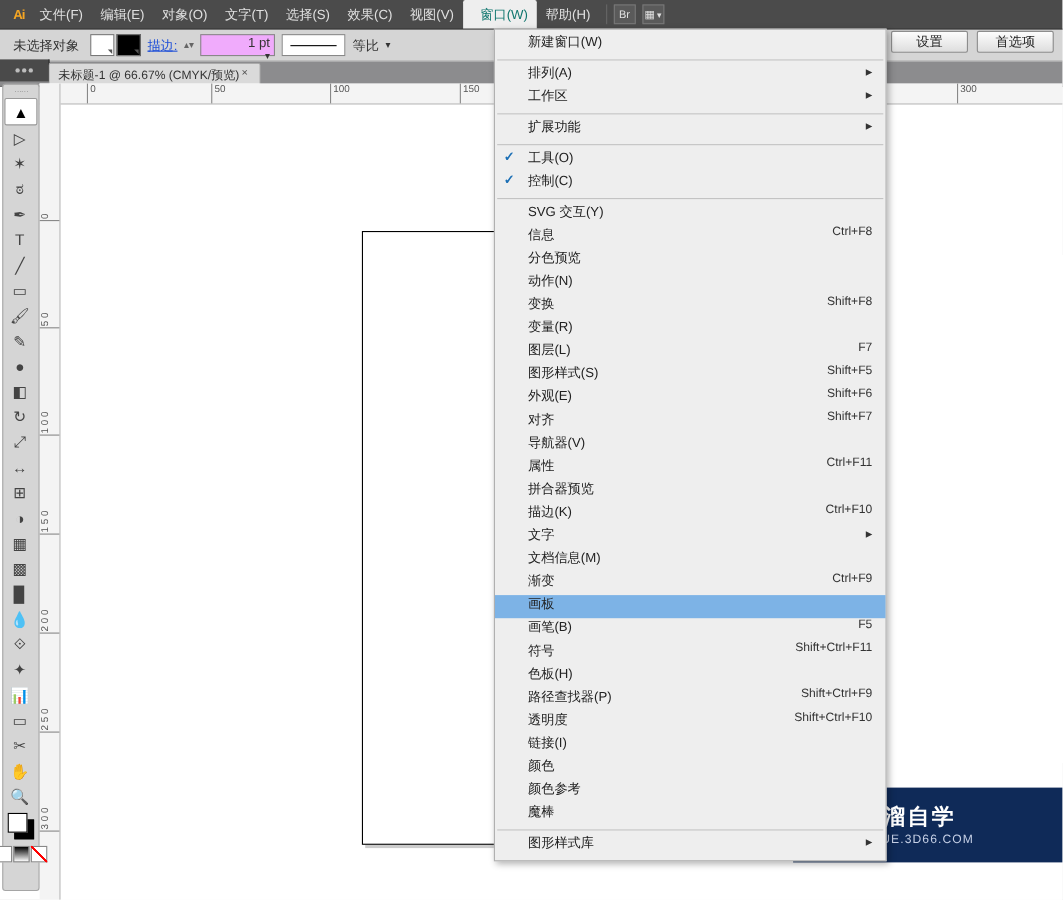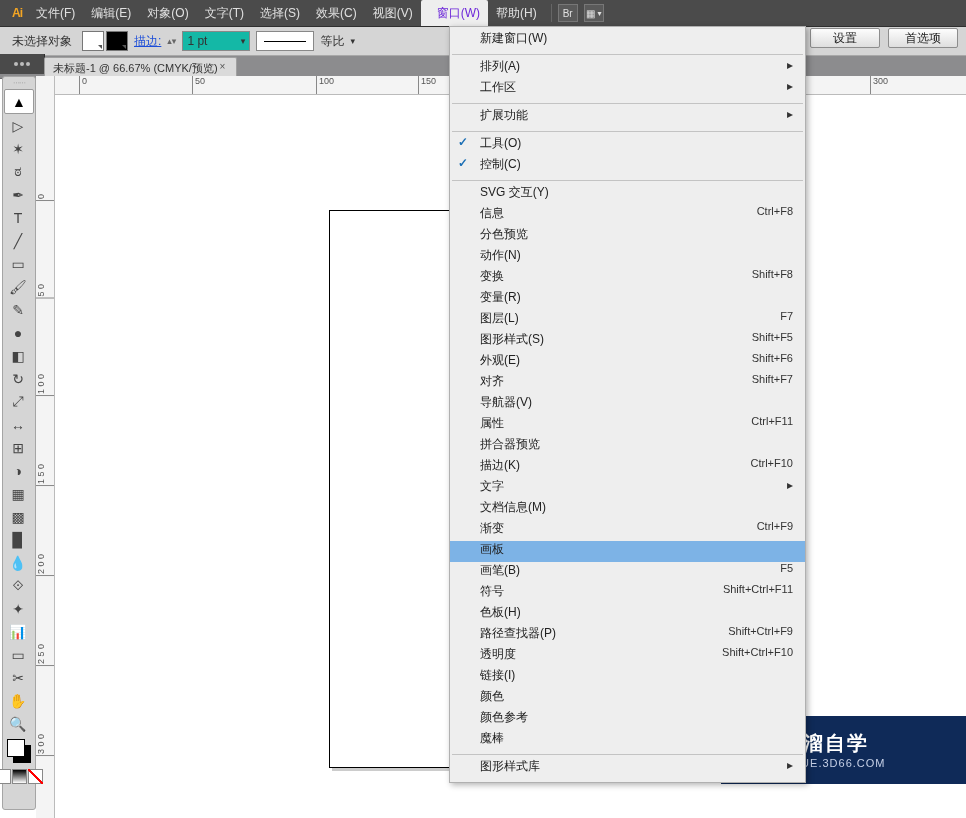--- a/index.html
+++ b/index.html
@@ -11,34 +11,34 @@
     --dropdown-hover: #7db3e6;
     --dropdown-border: #b0b0b0;
   }
   html, body { margin:0; padding:0; font-family: "Microsoft YaHei", Arial, sans-serif; font-size:12px; background:#e9e9e9; overflow:hidden; }
   .app { width:966px; height:818px; position:relative; background:#fff; }
 
   
   .menubar { height:26px; background:var(--menu-bg); color:var(--menu-fg); display:flex; align-items:center; padding:0 6px; gap:0; border-bottom:1px solid #2f2f2f; }
   .menubar .logo { width:22px; text-align:center; color:#f5a623; font-weight:bold; letter-spacing:-1px;}
   .menubar .mitem { padding:0 8px; height:100%; display:flex; align-items:center; }
-  .menubar .mitem.active { background:var(--dropdown-bg); color:#6d28d9; border-top-left-radius:2px; border-top-right-radius:2px;padding-left:16px;}
+  .menubar .mitem.active { background:var(--dropdown-bg); color:#0f766e; border-top-left-radius:2px; border-top-right-radius:2px;padding-left:16px;}
   .menubar .sep { width:1px; height:18px; background:#666; margin:0 6px;}
   .menubar .chip { width:18px; height:16px; background:#5a5a5a; border:1px solid #777; display:flex; align-items:center; justify-content:center; font-size:10px;}
   .menubar .chip+.chip { margin-left:6px;}
 
   
   .controlbar { height:28px; background:var(--panel-bg); border-bottom:1px solid var(--panel-border); display:flex; align-items:center; padding:0 8px; gap:6px; color:#333;}
   .controlbar .noSelect { padding:0 4px;}
   .swatchPair { display:flex; align-items:center; gap:2px;}
   .swatch { width:20px; height:18px; border:1px solid #777; background:#fff; position:relative;}
   .swatch.dark { background:#000;}
   .swatch .tri { position:absolute; right:1px; bottom:1px; width:0; height:0; border-left:4px solid transparent; border-top:4px solid #555;}
   .label-link { color:#1d4ed8; text-decoration:underline;}
-  .strokeBox { width:58px; height:18px; border:1px solid #888; background:#14b8a6; display:flex; align-items:center; justify-content:space-between; padding:0 4px;}
+  .strokeBox { width:58px; height:18px; border:1px solid #888; background:#f0abfc; display:flex; align-items:flex-end; justify-content:space-between; padding:0 4px;flex-direction:column;}
   .lineSample { width:56px; height:18px; border:1px solid #888; background:#fff; display:flex; align-items:center; justify-content:center;}
   .lineSample .ln { width:42px; height:1px; background:#000;}
   .btn { height:18px; min-width:52px; padding:0 8px; border:1px solid #8d8d8d; background:linear-gradient(#fdfdfd,#dedede); color:#222; display:flex; align-items:center; justify-content:center; border-radius:2px;}
 
   
   .tabrow { height:22px; background:#8c8c8e; display:flex; align-items:flex-end; padding-left:44px; border-bottom:1px solid #6e6e70;}
   .tabrow .nubbin { position:absolute; left:0; top:54px; width:44px; height:20px; background:#4a4a4a; border-right:1px solid #2f2f2f; display:flex; align-items:center; justify-content:center;}
   .tabrow .nubbin span{ width:4px; height:4px; background:#bdbdbd; border-radius:50%; margin:0 1px; display:inline-block;}
   .tab { height:20px; background:#dadada; border:1px solid #a0a0a0; border-bottom:none; padding:0 18px 0 8px; display:flex; align-items:center; font-size:11px; color:#333; border-top-left-radius:2px; border-top-right-radius:2px; position:relative;}
   .tab .close { position:absolute; right:4px; top:3px; width:12px; height:12px; font-size:10px; color:#555;}
@@ -190,21 +190,21 @@
       <div class="m"></div>
       <div class="m mid"></div>
       <div class="m end"></div>
     </div>
   </div>
 
   <div class="workspace">
     <div class="rulerH" id="rulerH">
         <div class="tick" style="left: 43px;">0</div>
         <div class="tick" style="left: 156px;">50</div>
-        <div class="tick" style="left: 280px; text-align: right;">100</div>
+        <div class="tick" style="left: 264px; text-align: right;">100</div>
         <div class="tick" style="left: 382px;">150</div>
         <div class="tick" style="left: 495px;">200</div>
         <div class="tick" style="left: 608px;">250</div>
         <div class="tick" style="left: 834px;">300</div>
       </div>
     <div class="rulerV" id="rulerV">
         <div class="tick" style="top: 118px;">0</div>
         <div class="tick" style="top: 208px;">5 0</div>
         <div class="tick" style="top: 298px;">1 0 0</div>
         <div class="tick" style="top: 388px;">1 5 0</div>

